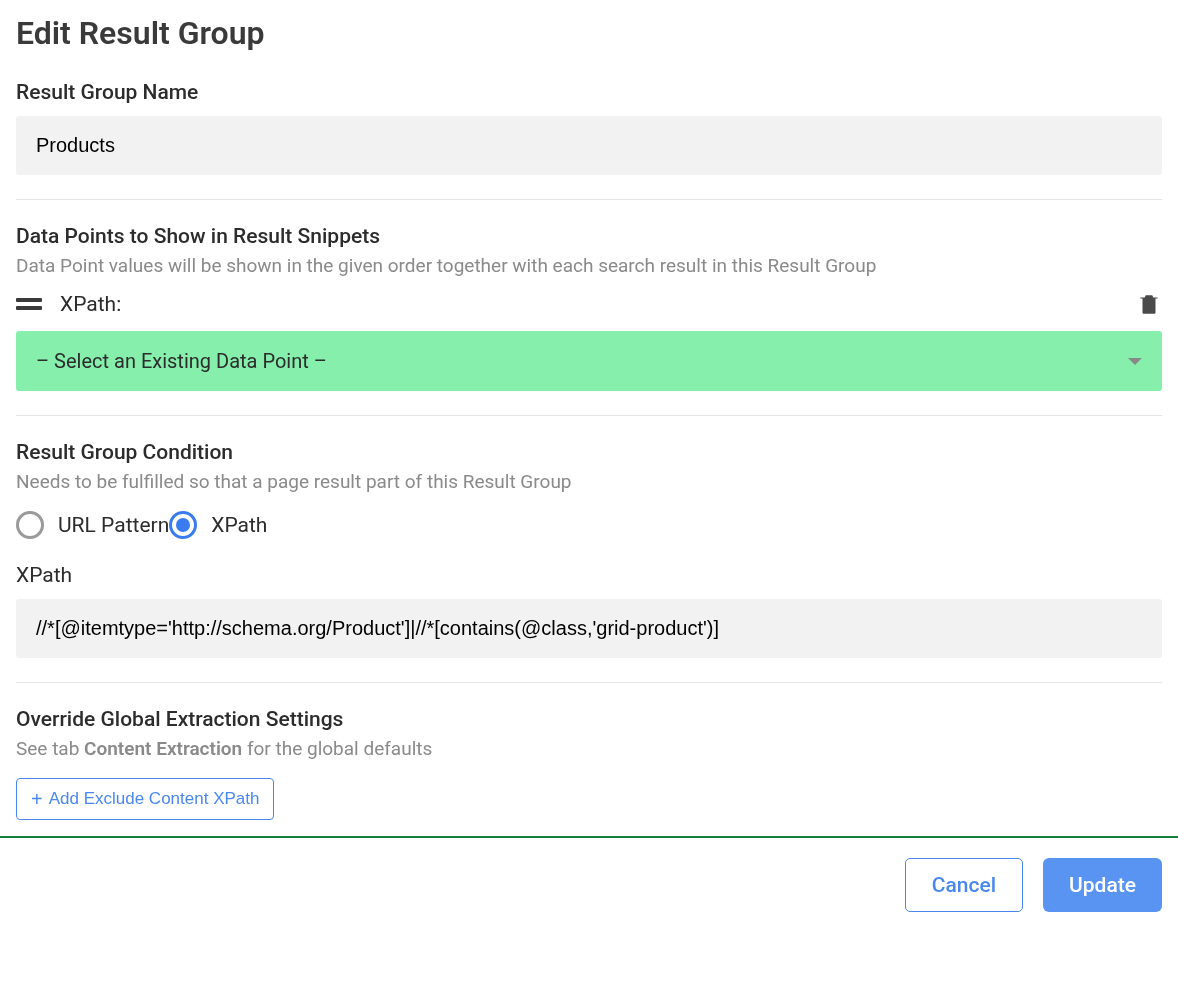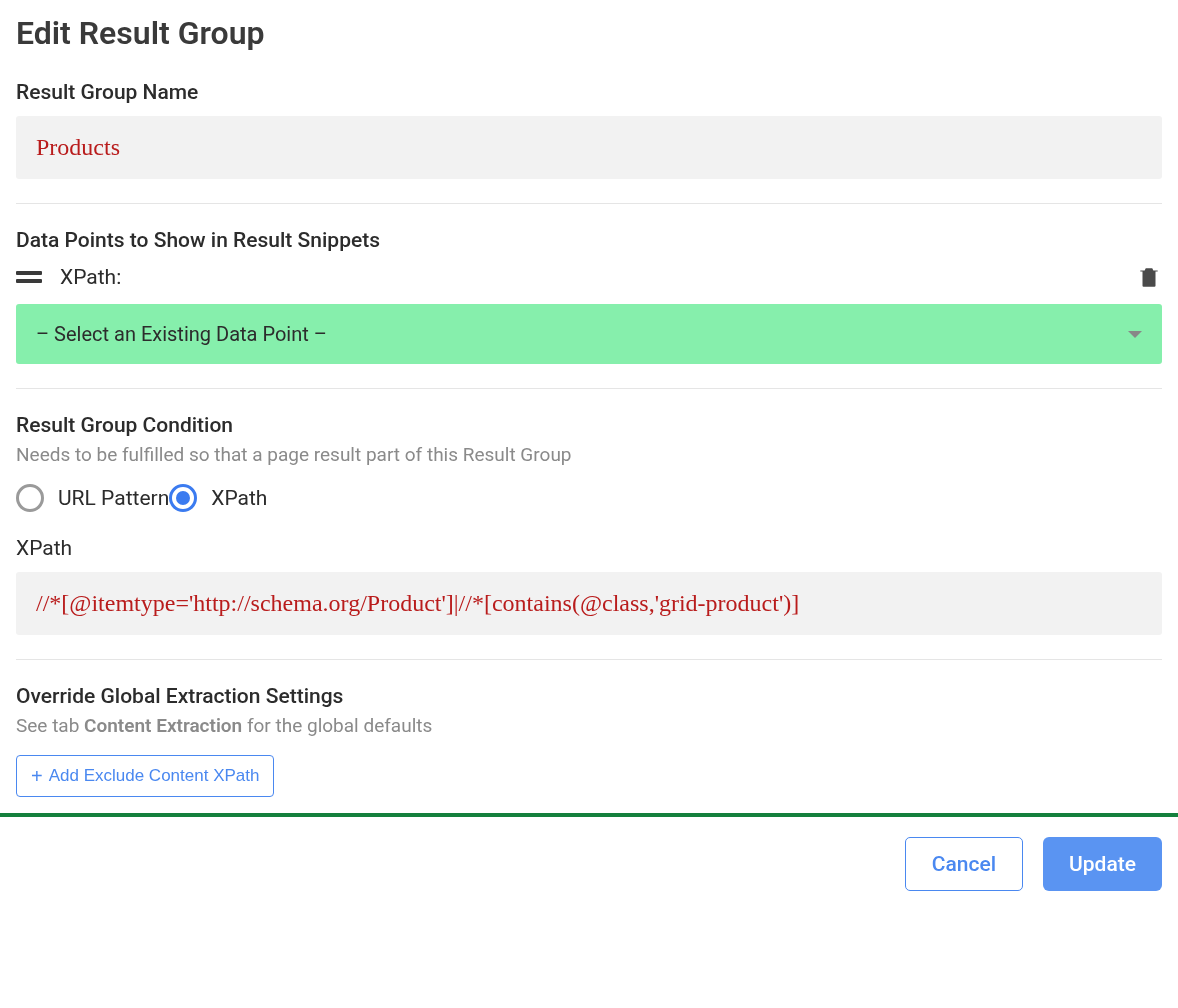--- a/index.html
+++ b/index.html
@@ -48,23 +48,23 @@
     .field-sublabel strong {
       font-weight: 600;
       color: #8a8a8a;
     }
     .text-input {
       width: 100%;
       background: #f2f2f2;
       border: none;
       border-radius: 3px;
       padding: 18px 20px;
-      font-size: 24px;
-      color: #b91c1c;
-      font-family: Liberation Serif, serif;
+      font-size: 20px;
+      color: #000000;
+      font-family: Liberation Sans, sans-serif;
     }
     .data-point-row {
       display: flex;
       align-items: center;
       justify-content: space-between;
       margin-bottom: 14px;
     }
     .data-point-left {
       display: flex;
       align-items: center;
@@ -166,21 +166,21 @@
       font-weight: 500;
       cursor: pointer;
       margin-top: 4px;
     }
     .plus-icon {
       font-size: 20px;
       font-weight: 400;
       line-height: 1;
     }
     .footer {
-      border-top: 4px solid #15803d;
+      border-top: 2px solid #15803d;
       padding: 20px 16px;
       display: flex;
       justify-content: flex-end;
       gap: 20px;
     }
     .btn {
       padding: 14px 26px;
       border-radius: 5px;
       font-size: 21px;
       font-weight: 500;
@@ -206,20 +206,21 @@
 
   <h1 class="page-title">Edit Result Group</h1>
 
   <div class="section">
     <label class="field-label">Result Group Name</label>
     <input type="text" class="text-input" value="Products" style="">
   </div>
 
   <div class="section">
     <div class="field-label">Data Points to Show in Result Snippets</div>
+    <div class="field-sublabel">Data Point values will be shown in the given order together with each search result in this Result Group</div>
 
     <div class="data-point-row">
       <div class="data-point-left">
         <div class="drag-handle">
           <div class="drag-handle-line"></div>
           <div class="drag-handle-line"></div>
         </div>
         <span class="data-point-label">XPath:</span>
       </div>
       <svg class="trash-icon" viewBox="0 0 24 24">

